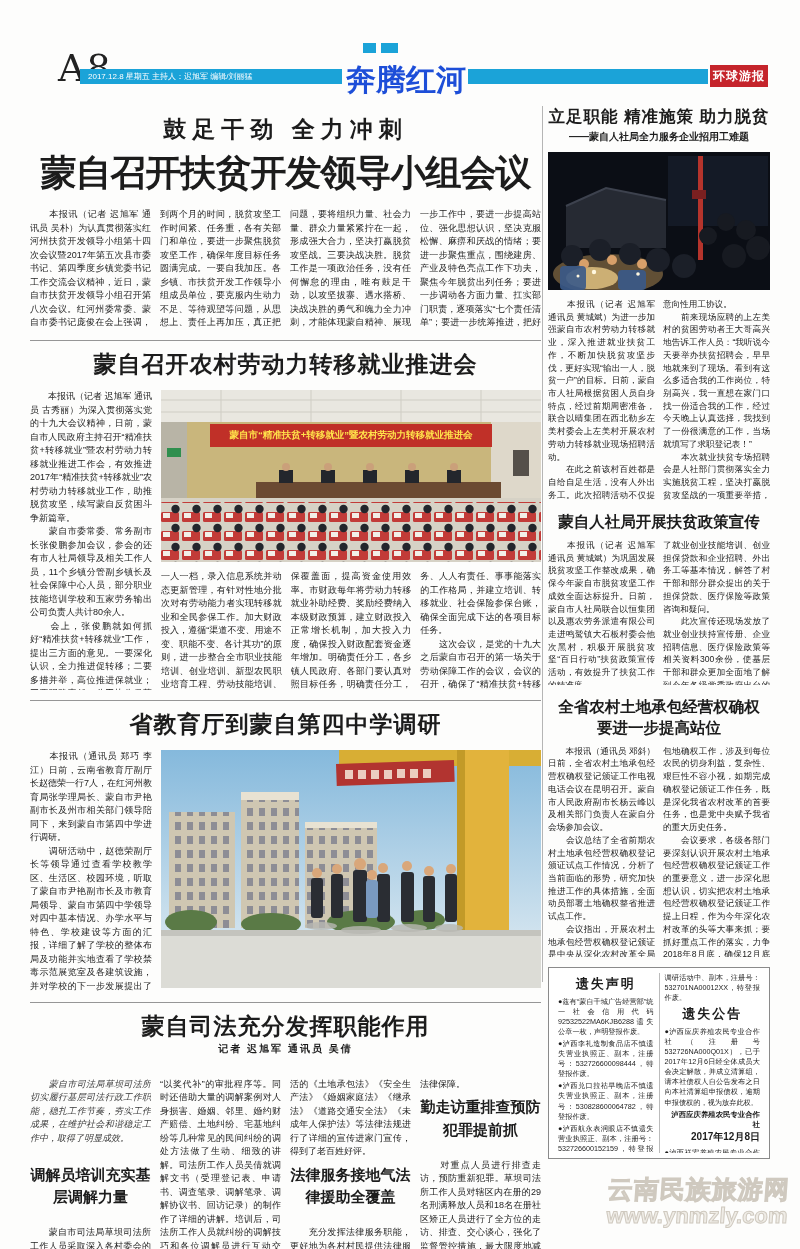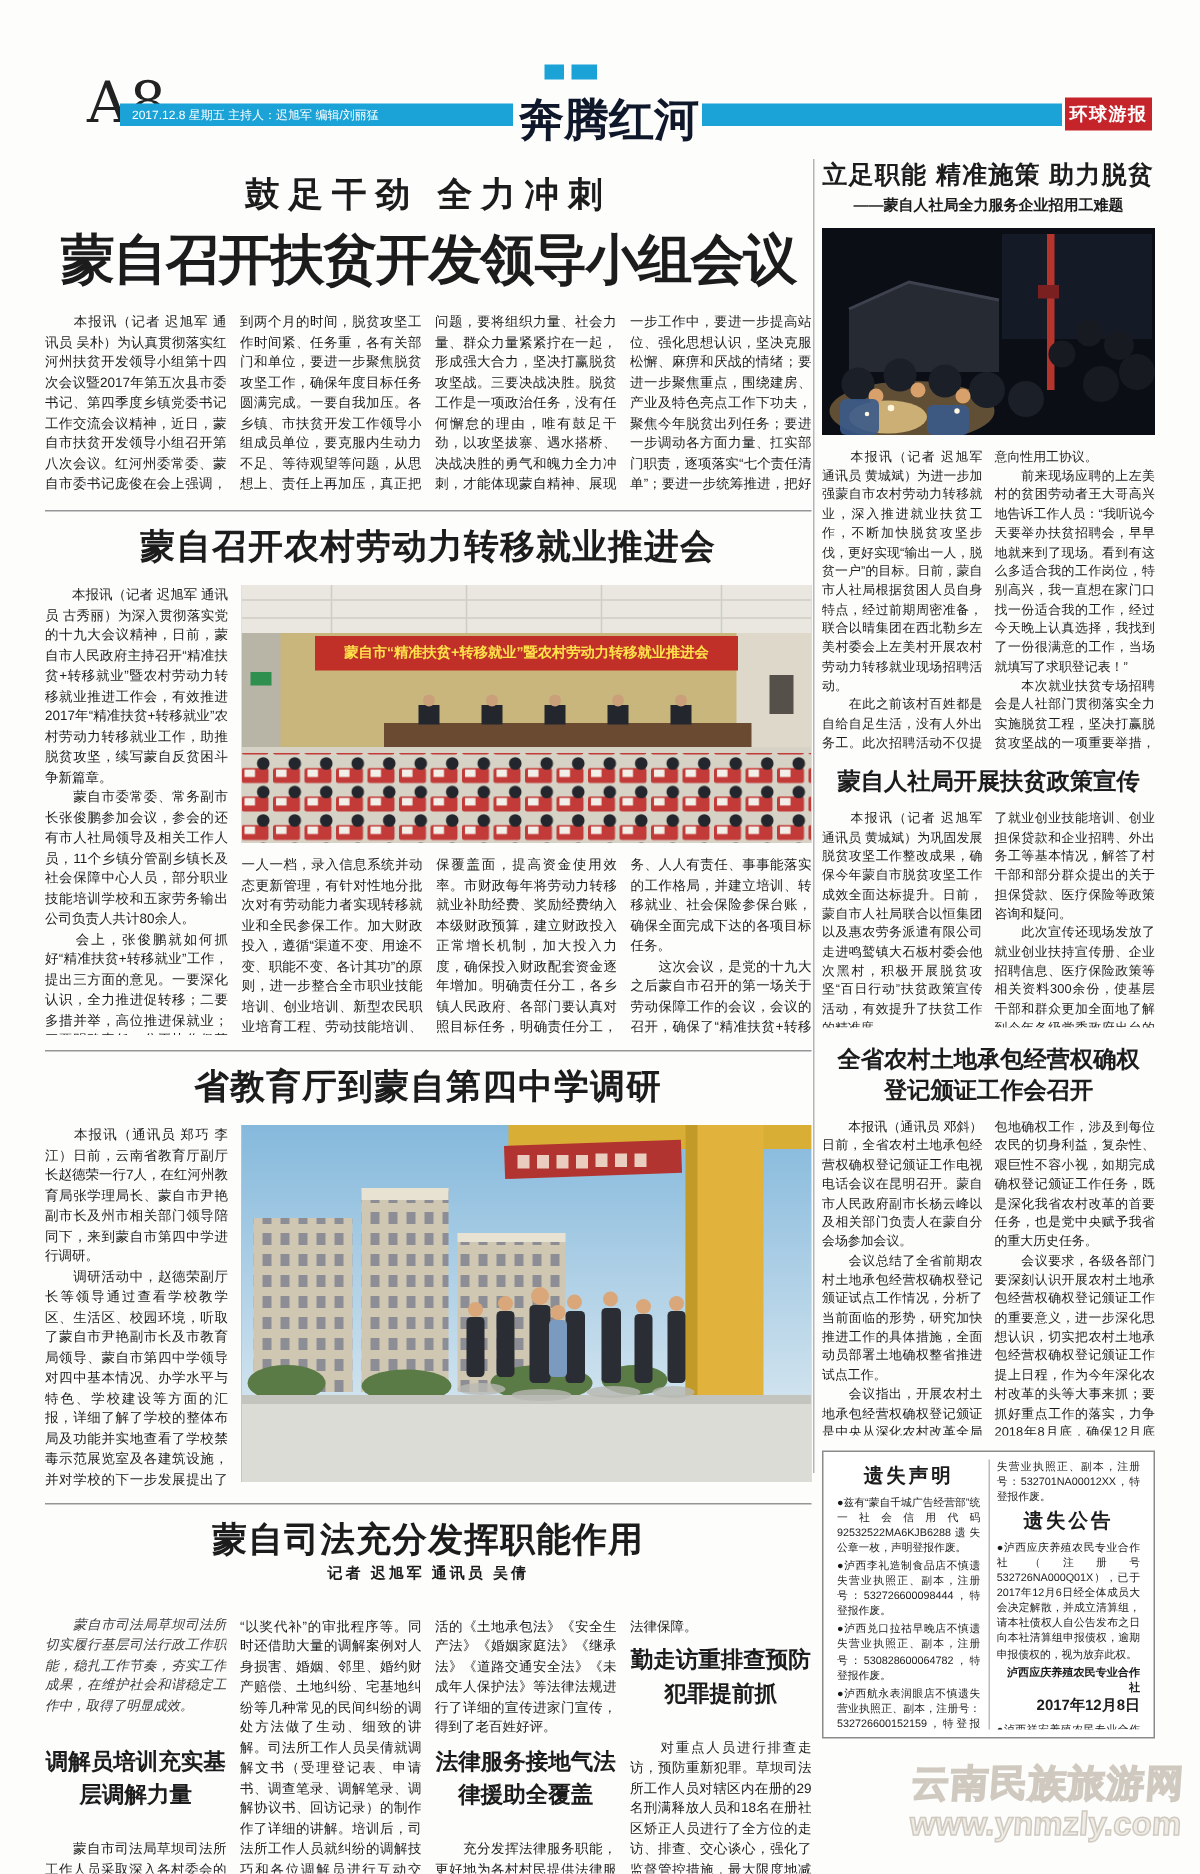--- a/index.html
+++ b/index.html
@@ -4,21 +4,21 @@
 <style>
   html,body{margin:0;padding:0;}
   body{width:800px;height:1249px;position:relative;background:#fdfdfc;overflow:hidden;
        font-family:"Liberation Sans","DejaVu Sans",sans-serif;color:#1c1c1c;}
   .abs{position:absolute;}
   
   .pageno{left:34px;top:46px;font-family:"DejaVu Serif",serif;font-size:38px;color:#222;letter-spacing:1px;margin-left:24px;}
   .infobar{left:80px;top:69px;width:262px;height:15px;background:#1ba3d8;color:#fff;font-size:8px;
            line-height:15px;padding-left:8px;box-sizing:border-box;white-space:nowrap;overflow:hidden;}
   .section-title{left:346px;top:60px;width:120px;text-align:center;font-size:30px;font-weight:900;
-           color:#0f172a;letter-spacing:0px;}
+           color:#1d4ed8;letter-spacing:0px;}
   .bar-right{left:468px;top:69px;width:240px;height:15px;background:#1ba3d8;}
   .masthead{left:710px;top:65px;width:58px;height:22px;background:#c5242b;color:#fff;font-size:12px;
            font-weight:bold;text-align:center;line-height:22px;letter-spacing:1px;}
   .decor1{left:363px;top:43px;width:13px;height:10px;background:#1ba3d8;}
   .decor2{left:381px;top:43px;width:17px;height:10px;background:#1ba3d8;}
   
   .main{left:30px;top:108px;width:511px;}
   .side{left:548px;top:104px;width:222px;}
   .vdivider{left:542px;top:106px;height:876px;border-left:1px solid #b5b5b5;width:0;}
   .rule{border:none;border-top:1px solid #969696;margin:10px 0 8px 0;}
@@ -320,42 +320,42 @@
       <div class="scol">　　本报讯（记者 迟旭军 通讯员 黄城斌）为巩固发展脱贫攻坚工作整改成果，确保今年蒙自市脱贫攻坚工作成效全面达标提升。日前，蒙自市人社局联合以恒集团以及惠农劳务派遣有限公司走进鸣鹫镇大石板村委会他次黑村，积极开展脱贫攻坚“百日行动”扶贫政策宣传活动，有效提升了扶贫工作的精准度。
 　　此次宣传活动紧密结合贫困村实际，以农村劳动力转移就业、返乡创业和职业技能培训政策宣传为主。在现场，咨询人数达200余人，人社局的工作人员详细介绍</div>
       <div class="scol">了就业创业技能培训、创业担保贷款和企业招聘、外出务工等基本情况，解答了村干部和部分群众提出的关于担保贷款、医疗保险等政策咨询和疑问。
 　　此次宣传还现场发放了就业创业扶持宣传册、企业招聘信息、医疗保险政策等相关资料300余份，使基层干部和群众更加全面地了解到今年各级党委政府出台的行业扶贫政策，调动其投身技能提升、转移就业和大众创业活动的积极性，切实增强脱贫致富的能力和本领，真正成为政策的知情者和受益者。</div>
     </div>
   </div>
 
   <div>
     <div class="s-title2">
       <div>全省农村土地承包经营权确权</div>
-      <div>登记颁证工作会召开</div>
+      <div>要进一步提高站位</div>
     </div>
     <div class="cols" style="height:212px;gap:8px;">
       <div class="scol">　　本报讯（通讯员 邓斜）日前，全省农村土地承包经营权确权登记颁证工作电视电话会议在昆明召开。蒙自市人民政府副市长杨云峰以及相关部门负责人在蒙自分会场参加会议。
 　　会议总结了全省前期农村土地承包经营权确权登记颁证试点工作情况，分析了当前面临的形势，研究加快推进工作的具体措施，全面动员部署土地确权整省推进试点工作。
 　　会议指出，开展农村土地承包经营权确权登记颁证是中央从深化农村改革全局出发作出的一项重大决策，深化农村土地确权登记颁证是一项完善农村基本经营制度、保护农民土地权益、促进现代农业发展、健全农村治理体系的重要基础性工程，对加强农村社会管理、促进城乡统筹发展具有重要意义。农村承</div>
       <div class="scol">包地确权工作，涉及到每位农民的切身利益，复杂性、艰巨性不容小视，如期完成确权登记颁证工作任务，既是深化我省农村改革的首要任务，也是党中央赋予我省的重大历史任务。
 　　会议要求，各级各部门要深刻认识开展农村土地承包经营权确权登记颁证工作的重要意义，进一步深化思想认识，切实把农村土地承包经营权确权登记颁证工作提上日程，作为今年深化农村改革的头等大事来抓；要抓好重点工作的落实，力争2018年8月底，确保12月底前基本完成土地确权工作任务，严格把握政策，全力推进，集中攻坚，明确时间节点，在解决关键问题上再下功夫；要抓好工作的督促检查，坚持问题导向，建立长效工作机制，采取切实有效的工作措施，确保圆满完成全省土地确权工作任务。</div>
     </div>
   </div>
 
   <div class="notices">
     <div class="ncol">
       <div class="ntitle">遗失声明</div>
       <div class="nitem">●兹有“蒙自千城广告经营部”统一社会信用代码92532522MA6KJB6288遗失公章一枚，声明登报作废。</div>
       <div class="nitem">●泸西李礼造制食品店不慎遗失营业执照正、副本，注册号：532726600098444，特登报作废。</div>
       <div class="nitem">●泸西兑口拉祜早晚店不慎遗失营业执照正、副本，注册号：530828600064782，特登报作废。</div>
       <div class="nitem">●泸西航永表润眼店不慎遗失营业执照正、副本，注册号：532726600152159，特登报作废。</div>
 
     </div>
     <div class="ncol">
-      <div class="nitem">失营业执照正、副本，注册号：532701NA00012XX，特登报作废。</div>
+      <div class="nitem">调研活动中、副本，注册号：532701NA00012XX，特登报作废。</div>
       <div class="ntitle">遗失公告</div>
       <div class="nitem">●泸西应庆养殖农民专业合作社（注册号532726NA000Q01X），已于2017年12月6日经全体成员大会决定解散，并成立清算组，请本社债权人自公告发布之日向本社清算组申报债权，逾期申报债权的，视为放弃此权。</div>
       <div class="nsign">泸西应庆养殖农民专业合作社</div>
       <div class="ndate">2017年12月8日</div>
       <div class="nitem">●泸西祥宏养殖农民专业合作社（统一社会信用代码530828MA6KPH7DXC），已于2017年12月5日经全体成员大会决定解散，并成立清算组，请债权人自公告发布之日向合作社清算组申报债权，逾期申报债权的，视为放弃此权利。</div>
 
     </div>
   </div>
 </div>
 

